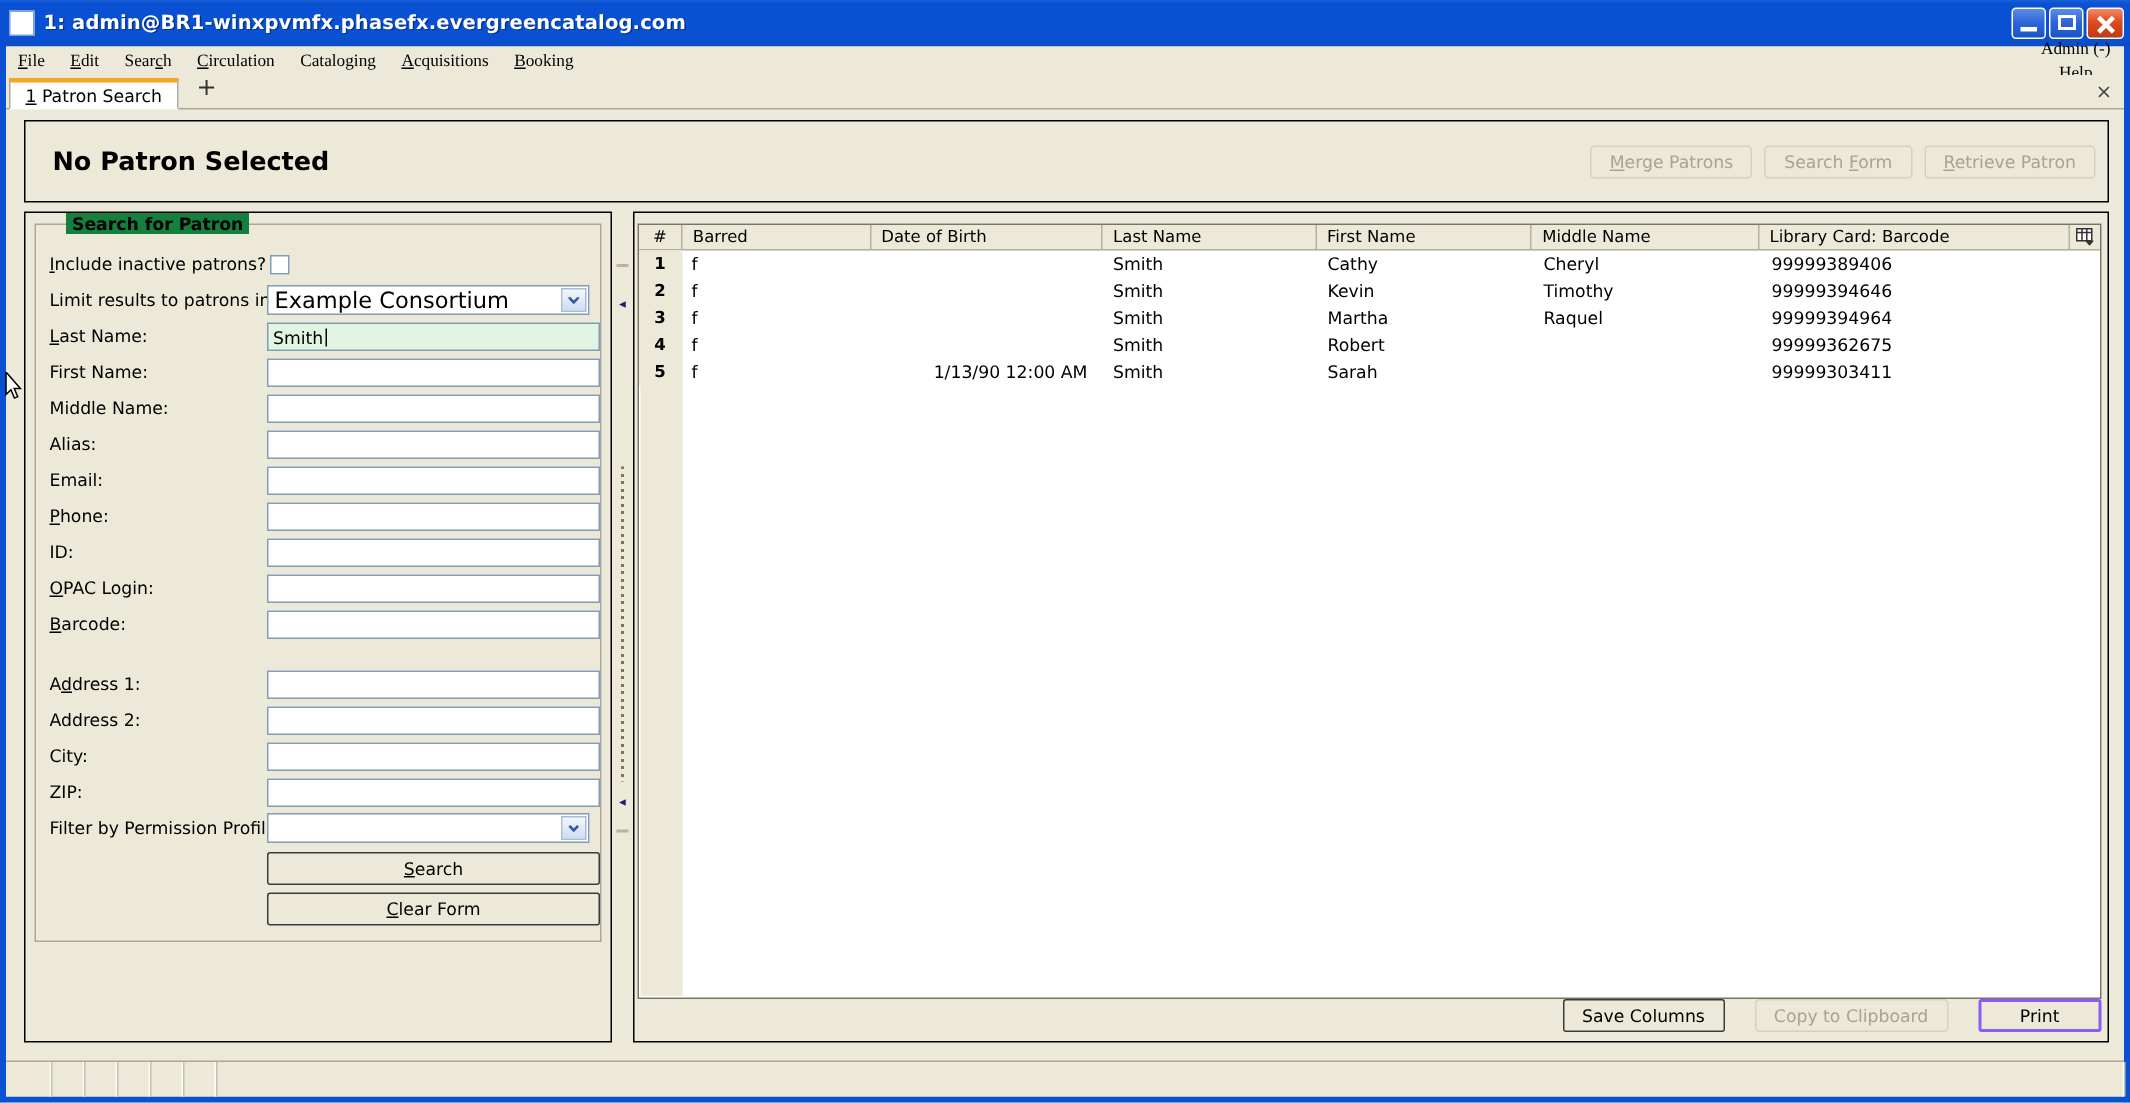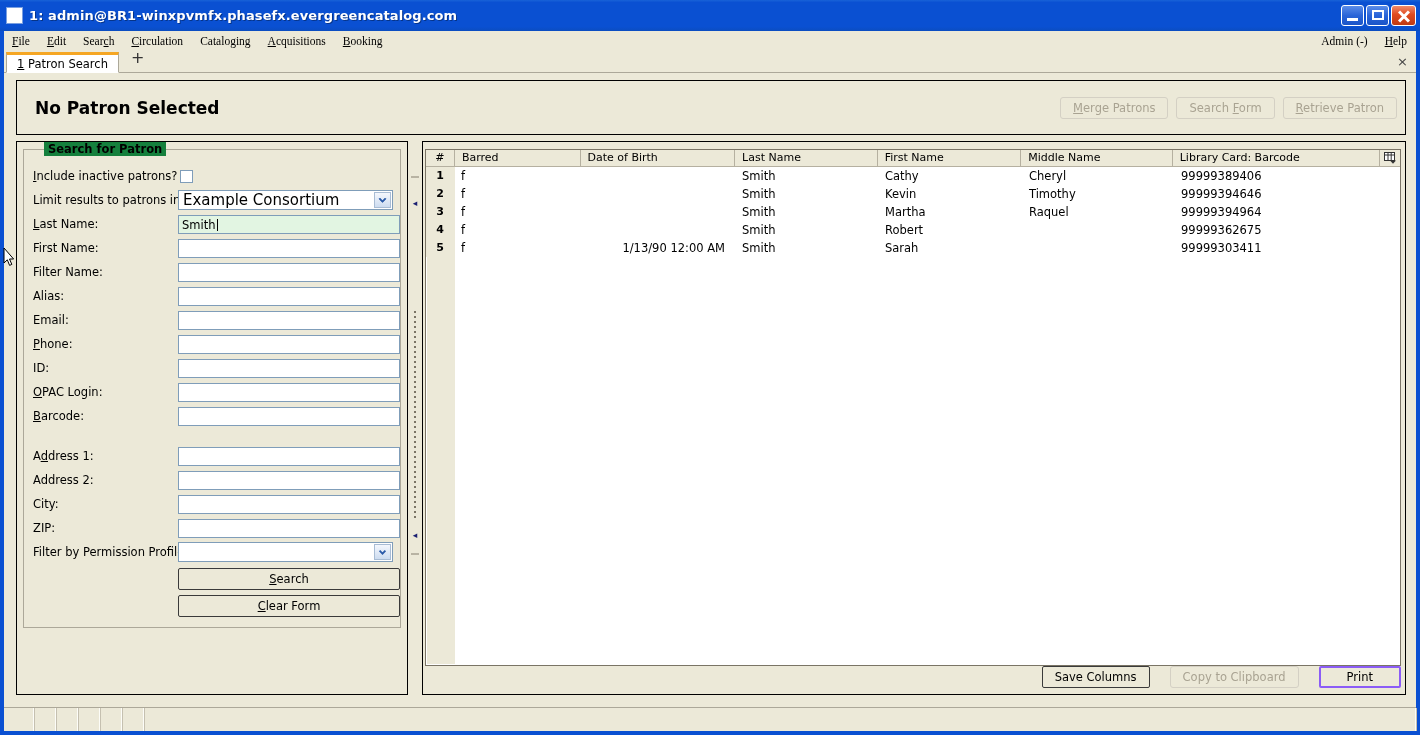--- a/index.html
+++ b/index.html
@@ -123,21 +123,22 @@
   .menu-item {
     padding: 2px 9px 2px 8px;
     cursor: default;
     white-space: nowrap;
     color: #000;
   }
   .menu-item u { text-decoration: underline; }
   .menu-right {
     margin-left: auto;
     display: flex;
-    align-items: flex-start;
+    align-items: center;
+    flex-direction: column;
   }
 
   
   .tabstrip {
     position: absolute;
     left: 4px; top: 50px;
     width: 1412px;
     height: 22px;
     background: #ece9d8;
     border-bottom: 1px solid #aca899;
@@ -578,21 +579,21 @@
           <div class="flabel"><u>L</u>ast Name:</div>
           <div class="filled-wrap"><span>Smith</span><span class="caret"></span></div>
         </div>
 
         <div class="frow">
           <div class="flabel">First Name:</div>
           <input class="finput" type="text" value="" style="">
         </div>
 
         <div class="frow">
-          <div class="flabel">Filter Name:</div>
+          <div class="flabel">Middle Name:</div>
           <input class="finput" type="text" value="" style="">
         </div>
 
         <div class="frow">
           <div class="flabel">Alias:</div>
           <input class="finput" type="text" value="" style="">
         </div>
 
         <div class="frow">
           <div class="flabel">Email:</div>

